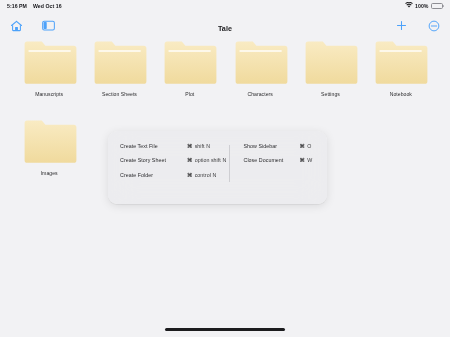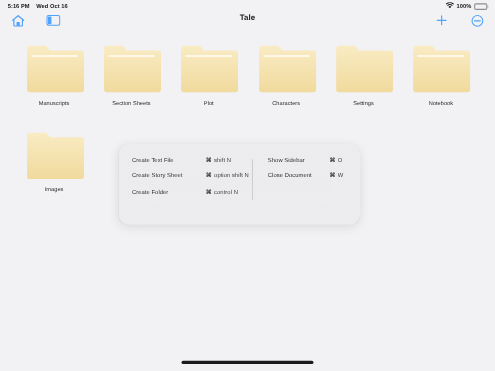--- a/index.html
+++ b/index.html
@@ -76,21 +76,21 @@
     border-radius: 0.8px;
   }
 
   
   .toolbar {
     position: absolute;
     top: 11px; left: 0;
     width: 450px;
     height: 22px;
     display: flex;
-    align-items: flex-start;
+    align-items: flex-end;
     padding: 0 9px;
     box-sizing: border-box;
   }
   .toolbar-left, .toolbar-right {
     display: flex;
     align-items: center;
   }
   .toolbar-left { gap: 17px; }
   .toolbar-right { margin-left: auto; gap: 17px; }
   .tb-btn {

